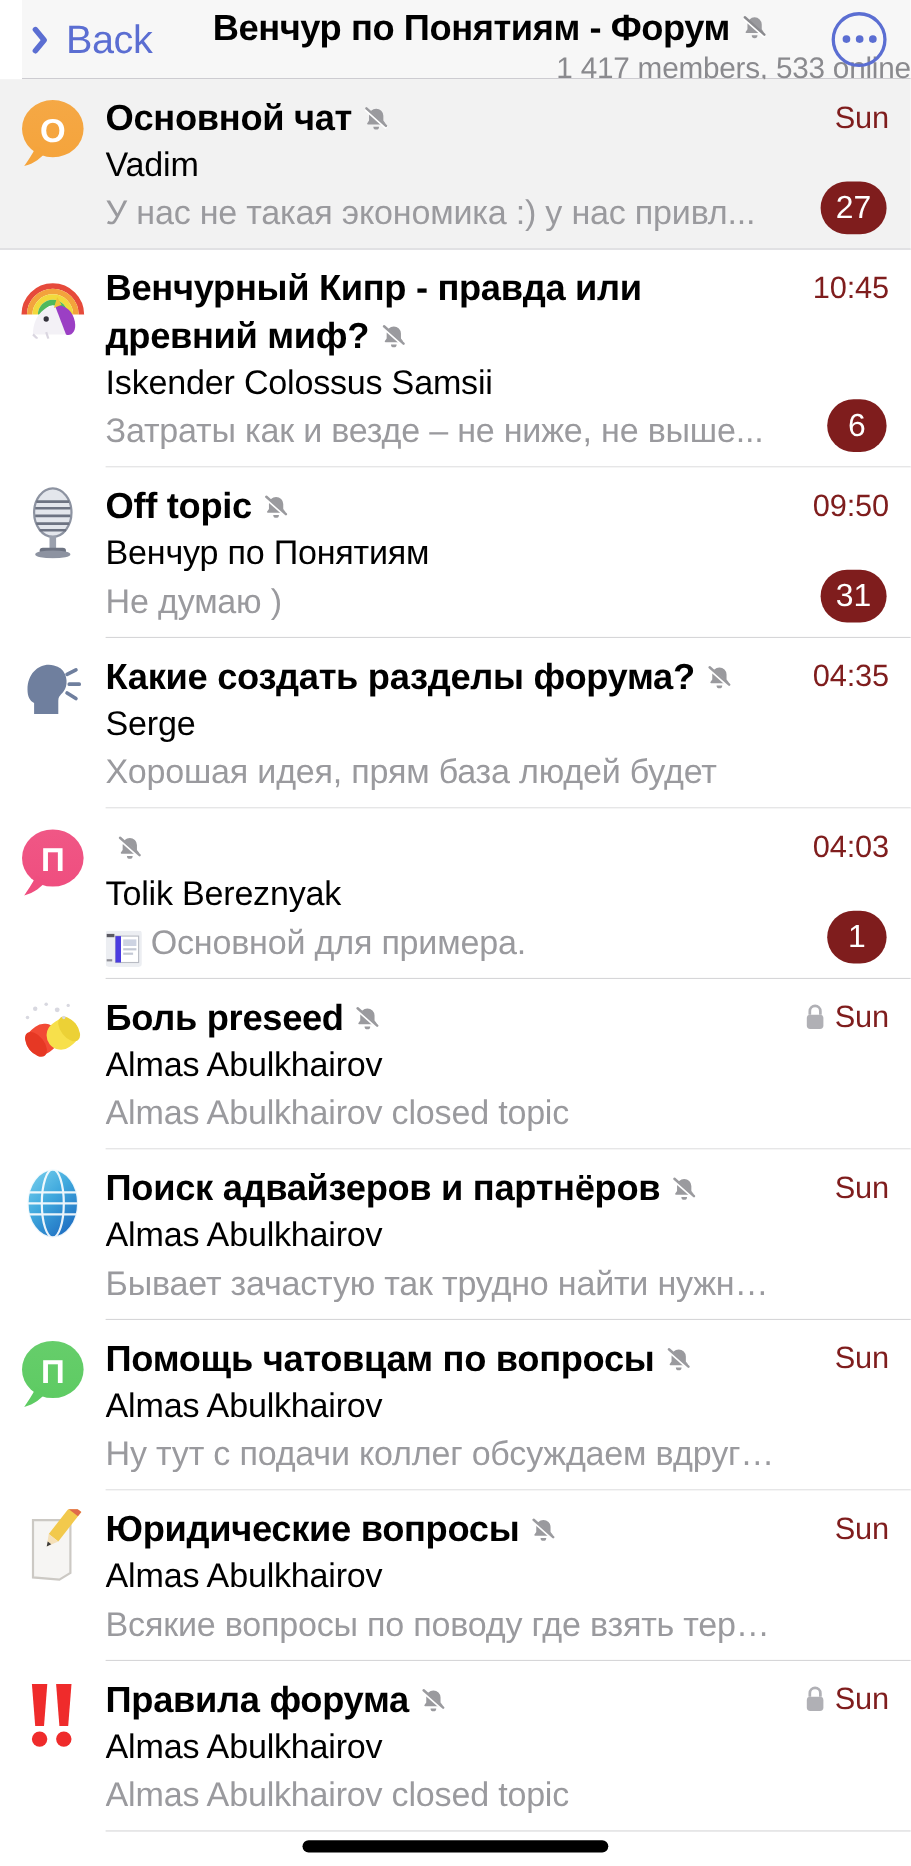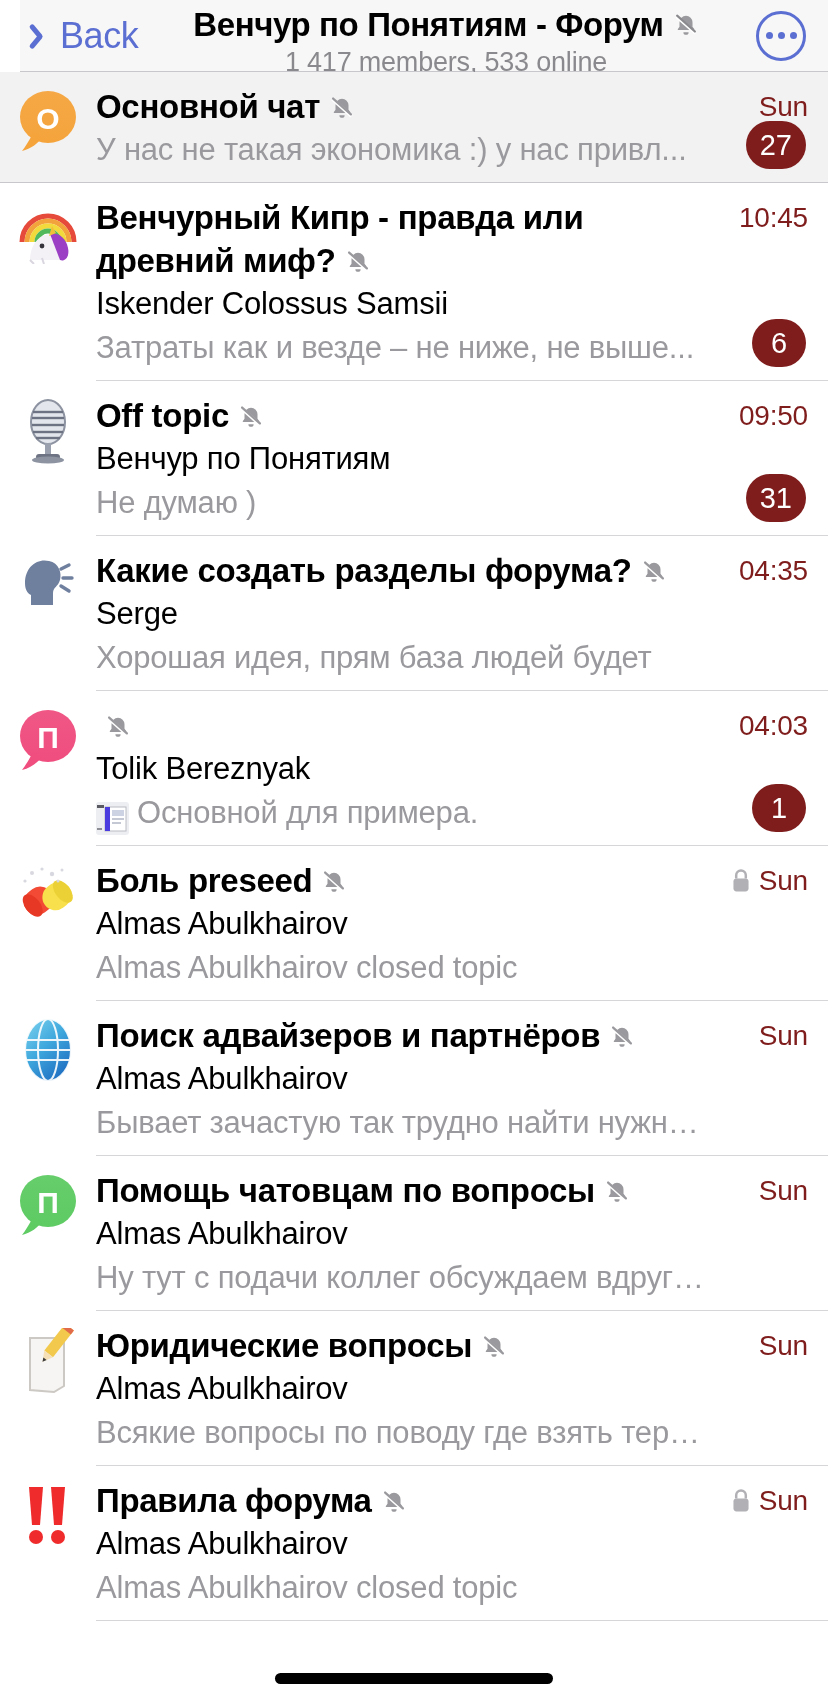--- a/index.html
+++ b/index.html
@@ -63,20 +63,21 @@
     line-height: 42px;
     display: inline-flex;
     align-items: center;
     justify-content: center;
   }
   .nav-sub {
     font-size: 27px;
     color: #8a8a8e;
     line-height: 32px;
     letter-spacing: -0.2px;
+    text-align: right;
   }
   .more-btn {
     position: absolute;
     right: 22px;
     top: 50%;
     transform: translateY(-50%);
     width: 50px; height: 50px;
     border: 3px solid #5b6ed2;
     border-radius: 50%;
     display: flex;
@@ -274,20 +275,21 @@
   <svg width="26" height="26" viewBox="0 0 24 24">
     <path d="M6 9.5a6 6 0 0 1 12 0v4l1.6 2.2c.3.4 0 1-.5 1H5c-.5 0-.8-.6-.5-1L6 13.5V9.5z" fill="#9a9a9e"></path>
     <path d="M9.6 18.6h4.8a2.4 2.4 0 0 1-4.8 0z" fill="#9a9a9e"></path>
     <path d="M3.2 4.0 L20.8 19.6" stroke="#ffffff" stroke-width="3" fill="none"></path>
     <path d="M3.8 3.3 L20.2 17.9" stroke="#9a9a9e" stroke-width="2.1" fill="none" stroke-linecap="round"></path>
   </svg></span></div>
           <div class="meta">
             <span class="time">Sun</span>
           </div>
         </div>
+        <div class="sender">Vadim</div>
         <div class="preview-line">
           <span class="preview">У нас не такая экономика :) у нас привл...</span>
         </div>
       </div>
       <div class="badge" style="bottom: 14px;">27</div>
       <div class="sep"></div>
     </div>
     <div class="row">
       <div class="avatar">
         <svg width="64" height="64" viewBox="0 0 64 64">

